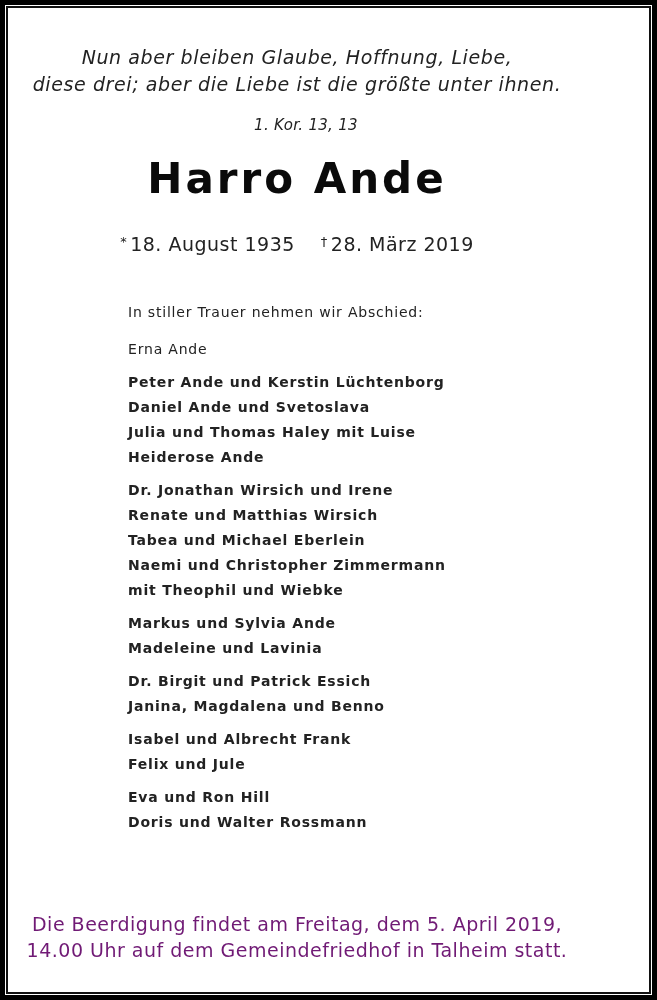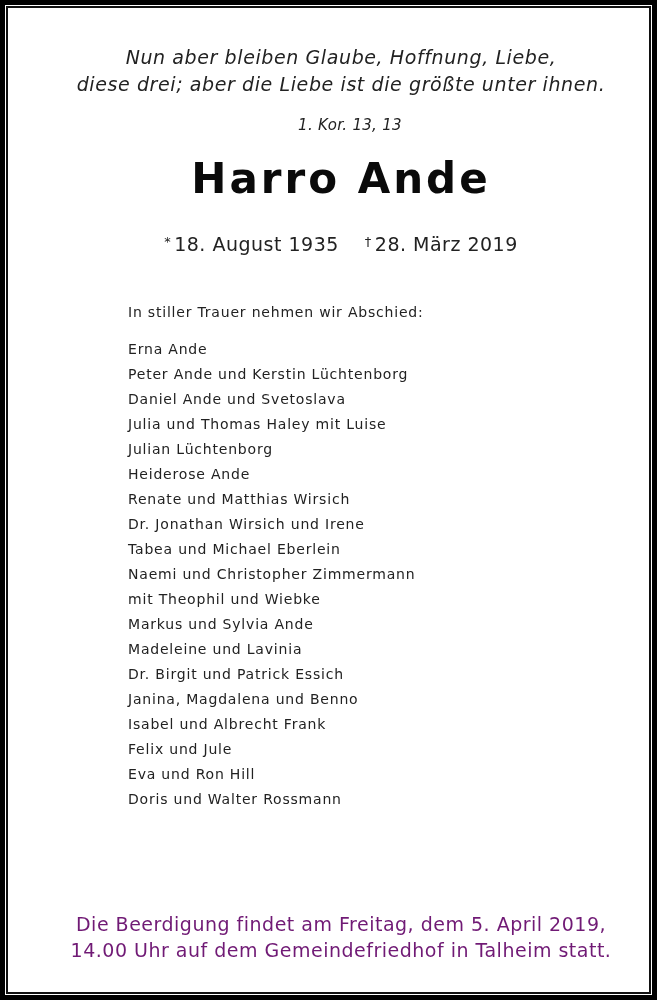--- a/index.html
+++ b/index.html
@@ -16,36 +16,36 @@
       border: 2px solid #111;
       box-sizing: border-box;
       background: #fff;
     }
     .txt {
       position: absolute;
       font-family: "DejaVu Sans", sans-serif;
       color: #1a1a1a;
       white-space: nowrap;
     }
-    .center { left: 0; width: 594px; text-align: center; padding-left: 44px; }
+    .center { left: 0; width: 594px; text-align: center; }
     .verse {
       font-style: italic; font-weight: 300;
       font-size: 19px; letter-spacing: 0.6px; color: #222;
       line-height: 27px;
     }
     .ref { font-style: italic; font-size: 15px; color: #222; letter-spacing: 0.3px; }
     .name {
       font-size: 42px; font-weight: bold; letter-spacing: 3px; color: #0a0a0a;
     }
     .dates { font-size: 19px; color: #222; letter-spacing: 0.5px; }
     .dates .sym { font-size: 13px; vertical-align: 5px; margin-right: 3px; }
     .dates .gap { display: inline-block; width: 26px; }
     .list { left: 128px; font-size: 14px; letter-spacing: 0.8px; color: #222; }
     .line { height: 25px; line-height: 25px; }
-    .group { margin-top: 0; }
+    .group { margin-top: 8px; font-weight: bold; }
     .funeral {
       font-size: 19px; letter-spacing: 0.5px; color: #701a75; line-height: 26px;
     }
   </style>
 </head>
 <body>
 
 <div class="frame">
   <div class="frame-inner"></div>
 </div>
@@ -66,26 +66,25 @@
 <div class="txt list" style="top:300px;">
   <div class="line" style="margin-bottom:12px;">In stiller Trauer nehmen wir Abschied:</div>
   <div id="groups">
       <div class="">
         <div class="line">Erna Ande</div>
       </div>
       <div class="group">
         <div class="line">Peter Ande und Kerstin Lüchtenborg</div>
         <div class="line">Daniel Ande und Svetoslava</div>
         <div class="line">Julia und Thomas Haley mit Luise</div>
-        <div class="line">Julian Lüchtenborg</div>
         <div class="line">Heiderose Ande</div>
       </div>
       <div class="group">
+        <div class="line">Dr. Jonathan Wirsich und Irene</div>
         <div class="line">Renate und Matthias Wirsich</div>
-        <div class="line">Dr. Jonathan Wirsich und Irene</div>
         <div class="line">Tabea und Michael Eberlein</div>
         <div class="line">Naemi und Christopher Zimmermann</div>
         <div class="line">mit Theophil und Wiebke</div>
       </div>
       <div class="group">
         <div class="line">Markus und Sylvia Ande</div>
         <div class="line">Madeleine und Lavinia</div>
       </div>
       <div class="group">
         <div class="line">Dr. Birgit und Patrick Essich</div>

